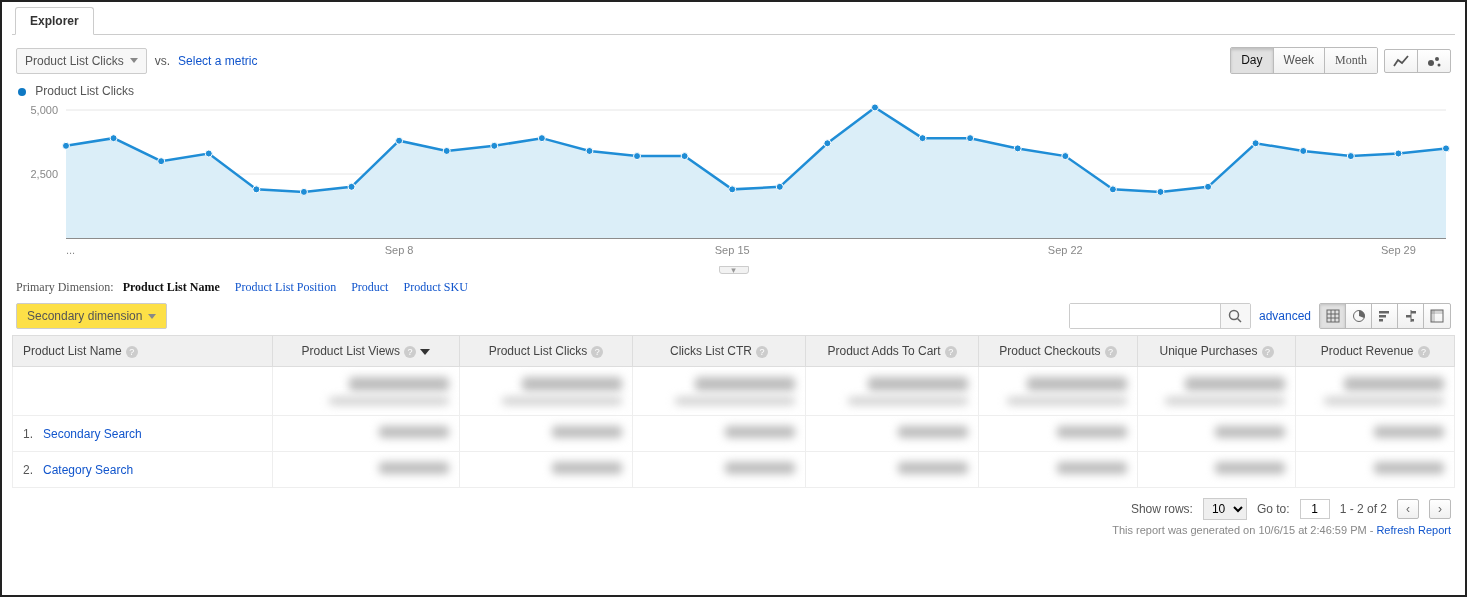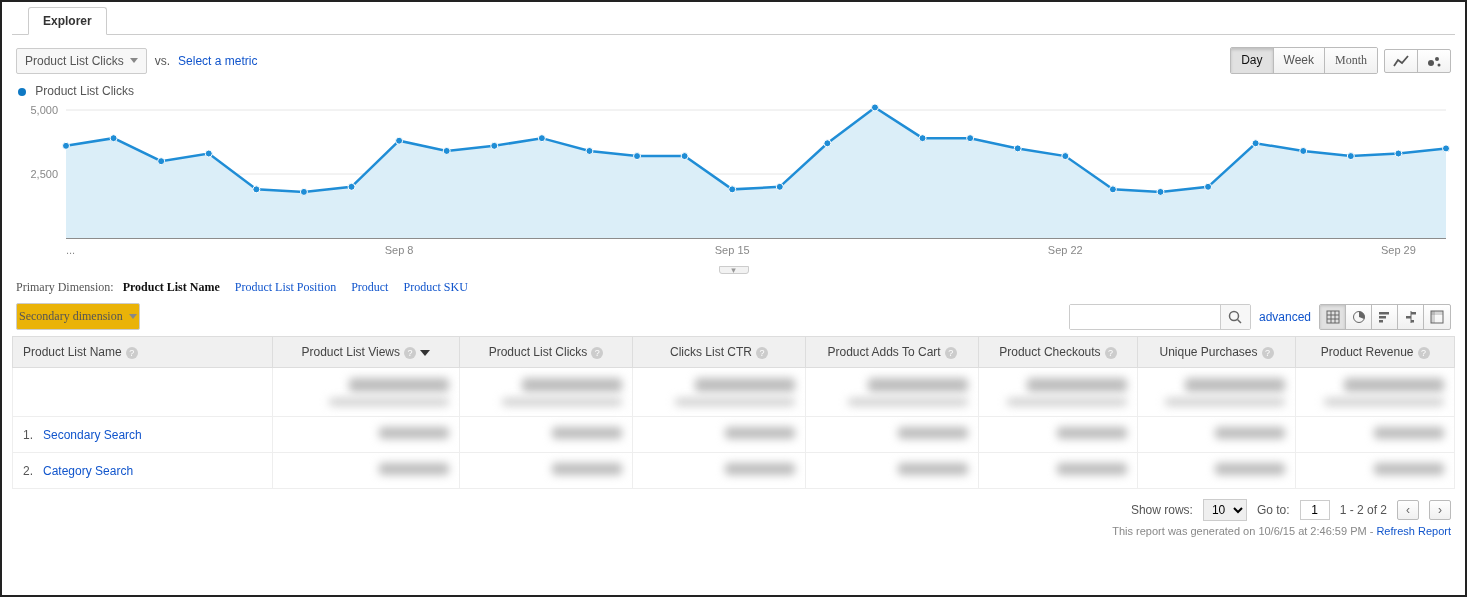--- a/index.html
+++ b/index.html
@@ -22,21 +22,21 @@
   
   .tab-strip {
     border-bottom: 1px solid #ccc;
     height: 28px;
     position: relative;
     margin-bottom: 12px;
   }
   .tab {
     position: absolute;
     bottom: -1px;
-    left: 16px;
+    left: 3px;
     background: #fff;
     border: 1px solid #ccc;
     border-bottom: 1px solid #fff;
     border-radius: 3px 3px 0 0;
     padding: 6px 14px;
     font-size: 12px;
     font-weight: bold;
     color: #333;
   }
 
@@ -126,29 +126,28 @@
   
   .sec-row {
     display:flex;
     align-items:center;
     justify-content: space-between;
     margin: 0 4px 0 4px;
     font-size:12px;
   }
   .sec-dd {
     border:1px solid #ccc;
-    background:#eab308;
+    background:#fde047;
     border-radius:2px;
-    padding:5px 2px;
+    padding:5px 10px;
     display:inline-flex;
     align-items:center;
     gap:6px;
     color:#555;
     cursor:pointer;
-    font-family:Liberation Serif, serif;
   }
   .search-cluster { display:flex; align-items:center; gap:8px; }
   .search-box { display:flex; border:1px solid #ccc; border-radius:2px; height:26px; }
   .search-box input { border:none; outline:none; padding:0 6px; width:150px; font-size:12px; }
   .search-box .btn { border-left:1px solid #ccc; width:30px; display:flex; align-items:center; justify-content:center; cursor:pointer; background:#f7f7f7; }
   .view-toggle { display:flex; border:1px solid #bbb; border-radius:2px; overflow:hidden; background:linear-gradient(#fff,#f0f0f0);}
   .view-toggle .vt { width:26px; height:24px; border-right:1px solid #bbb; display:flex; align-items:center; justify-content:center; cursor:pointer; color:#666;}
   .view-toggle .vt:last-child{border-right:none;}
   .view-toggle .vt.active { background:#e1e1e1; box-shadow: inset 0 1px 3px rgba(0,0,0,.15); }
 

